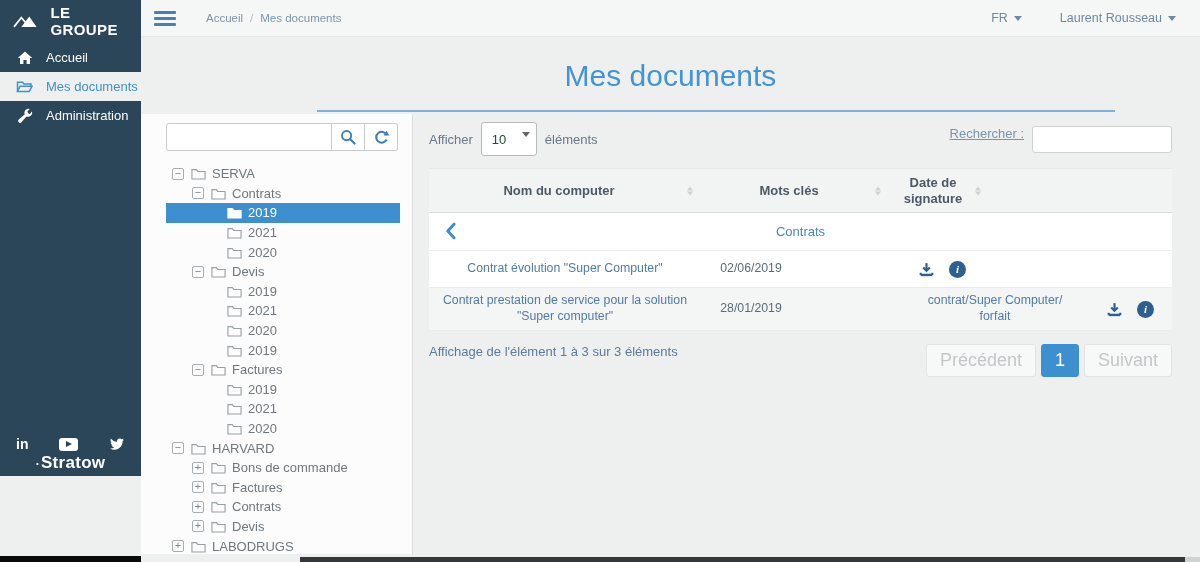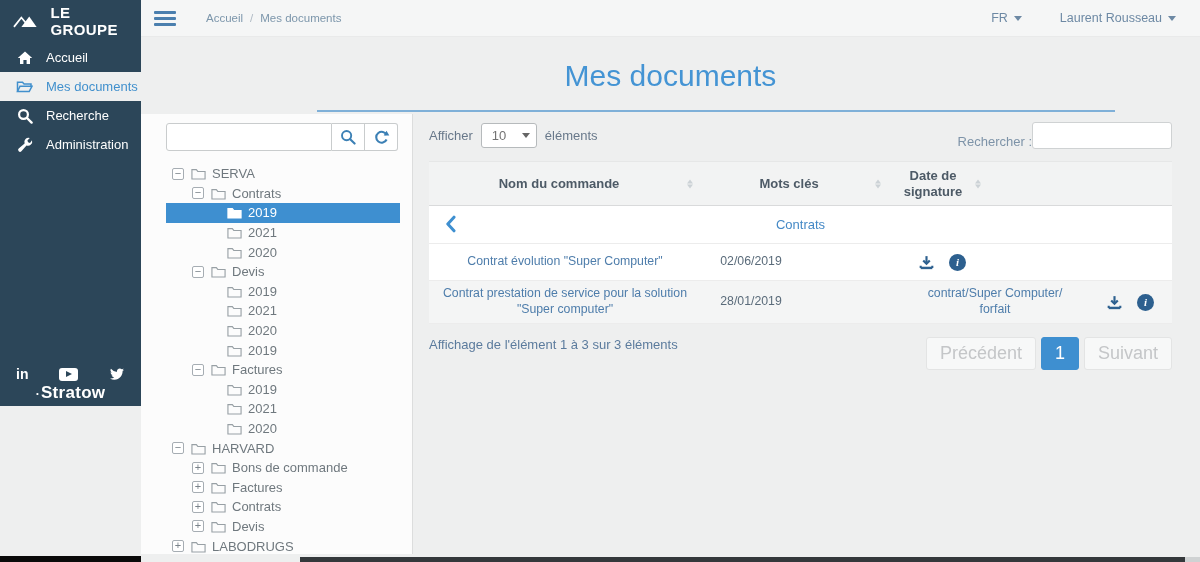--- a/index.html
+++ b/index.html
@@ -1,21 +1,21 @@
 <!DOCTYPE html>
 <html><head>
 <meta charset="utf-8">
 <style>
   * { box-sizing: border-box; margin: 0; padding: 0; }
   html,body { width:1200px; height:562px; }
   body { font-family:"Liberation Sans", sans-serif; }
   #app { position:relative; width:1200px; height:562px; background:#eeefef; overflow:hidden; }
 
   
-  .sidebar { position:absolute; left:0; top:0; width:141px; height:406px; background:#2c4659; z-index:3; }
+  .sidebar { position:absolute; left:0; top:0; width:141px; height:476px; background:#2c4659; z-index:3; }
   .logo-row { height:42px; display:flex; align-items:center; padding-left:12px; gap:5px; }
   .logo-text { color:#fff; font-weight:bold; font-size:15px; letter-spacing:.4px; }
   .nav { margin-top:1px; }
   .nav-item { height:29px; display:flex; align-items:center; padding-left:16px; gap:13px; color:#fefefe; font-size:13px; cursor:pointer; }
   .nav-item .nicon { width:17px; height:17px; display:flex; align-items:center; justify-content:center; color:#fff; flex:0 0 17px; }
   .nav-item.active { background:#eeefef; color:#4190cd; }
   .nav-item.active .nicon { color:#4190cd; }
   .social-row { position:absolute; bottom:24px; left:0; width:141px; display:flex; justify-content:space-between; padding:0 16px; align-items:center; }
   .linkedin { color:#fff; font-weight:800; font-size:14px; }
   .yt { width:19px; height:13px; background:#fff; border-radius:3px; display:flex; align-items:center; justify-content:center; }
@@ -50,23 +50,23 @@
   .expander { width:12px; height:12px; border:1px solid #a6adb3; border-radius:2px; background:#fff; color:#7a838a; font-size:11px; line-height:9px; text-align:center; margin-right:7px; flex:0 0 12px; cursor:pointer; }
   .tree-node svg.folder { margin-right:6px; flex:0 0 15px; }
   .fp { fill:none; stroke:#98a0a5; stroke-width:1.2; }
   .tree-node.selected { background:#3e8fd0; color:#fff; }
   .tree-node.selected .fp { fill:#fff; stroke:#fff; }
 
   
   .table-panel { position:absolute; left:288px; right:28px; top:77px; }
   .table-controls { display:flex; align-items:center; font-size:13px; color:#68788a;margin-top:8px; }
   .select-wrap { position:relative; margin:0 8px; }
-  .len-select { appearance:none; -webkit-appearance:none; width:56px; height:25px; border:1px solid #b6babc; border-radius:3px; background:#fff; font-size:13px; color:#737373; padding:0 18px 0 10px; outline:none; }
+  .len-select { appearance:none; -webkit-appearance:none; width:56px; height:34px; border:1px solid #b6babc; border-radius:3px; background:#fff; font-size:13px; color:#14532d; padding:0 18px 0 10px; outline:none; }
   .select-wrap::after { content:""; position:absolute; right:7px; top:10px; border-left:4px solid transparent; border-right:4px solid transparent; border-top:5px solid #666; pointer-events:none; }
-  .tc-right { margin-left:auto; display:flex; align-items:flex-end; color:#7d93a8; }
+  .tc-right { margin-left:auto; display:flex; align-items:flex-start; gap:8px; color:#7d93a8;text-decoration:underline; }
   .tc-right input { width:140px; height:27px; border:1px solid #cfd2d3; border-radius:3px; background:#fff; padding:0 8px; outline:none; font-size:13px; }
 
   .dtable { margin-top:12px; width:100%; }
   .thead { display:flex; background:#f2f3f3; border-top:1px solid #e6e7e7; border-bottom:1px solid #d9dadb; }
   .th { position:relative; display:flex; align-items:center; justify-content:center; text-align:center; font-size:13px; font-weight:bold; color:#4d5a66; padding:6px 20px 6px 8px; min-height:33px; line-height:1.2; cursor:pointer; }
   .sort-icon { position:absolute; right:8px; top:50%; transform:translateY(-50%); display:flex; flex-direction:column; gap:1px; }
   .sort-icon i { display:block; width:0; height:0; border-left:3.5px solid transparent; border-right:3.5px solid transparent; }
   .sort-icon .up { border-bottom:4px solid #ccd2d6; }
   .sort-icon .dn { border-top:4px solid #ccd2d6; }
   .c1 { width:272px; } .c2 { width:100px; } .c3 { width:100px; } .c4 { width:188px; } .c5 { width:83px; }
@@ -122,29 +122,20 @@
           <svg width="17" height="15" viewBox="0 0 17 15">
               <path d="M1.5 12.5 V3.2 h5 l1.6 1.8 h6.9 v2.2" fill="none" stroke="currentColor" stroke-width="1.5"></path>
               <path d="M4 7.2 h12 l-2.8 5.3 H1.5 z" fill="none" stroke="currentColor" stroke-width="1.5"></path>
             </svg>
         </span>
         <span>Mes documents</span>
       </div>
       <div class="nav-item">
         <span class="nicon">
           <svg width="16" height="16" viewBox="0 0 16 16">
-              <circle cx="6.5" cy="6.5" r="4.4" fill="none" stroke="currentColor" stroke-width="2.2"></circle>
-              <path d="M10 10 L14.6 14.6" stroke="currentColor" stroke-width="2.4" stroke-linecap="round"></path>
-            </svg>
-        </span>
-        <span>Recherche</span>
-      </div>
-      <div class="nav-item">
-        <span class="nicon">
-          <svg width="16" height="16" viewBox="0 0 16 16">
               <path d="M15 3.2 a4.2 4.2 0 0 1-5.5 5.2 L4.4 14.2 a1.9 1.9 0 1 1-2.7-2.7 L7.6 6.4 A4.2 4.2 0 0 1 12.8 1 L10.4 3.4 l.7 1.9 1.9.7 z" fill="currentColor"></path>
             </svg>
         </span>
         <span>Administration</span>
       </div>
     </div>
     <div class="social-row">
       <span class="linkedin">in</span>
       <span class="yt">
           <span class="yt-tri"></span>
@@ -365,21 +356,21 @@
         <span>éléments</span>
         <div class="tc-right">
           <span>Rechercher :</span>
           <input type="text" style="">
         </div>
       </div>
 
       <div class="dtable">
         <div class="thead">
             <div class="th c1">
-              <span>Nom du commande</span>
+              <span>Nom du computer</span>
               <span class="sort-icon">
                 <i class="up"></i>
                 <i class="dn"></i>
               </span>
             </div>
             <div class="th c4">
               <span>Mots clés</span>
               <span class="sort-icon">
                 <i class="up"></i>
                 <i class="dn"></i>

